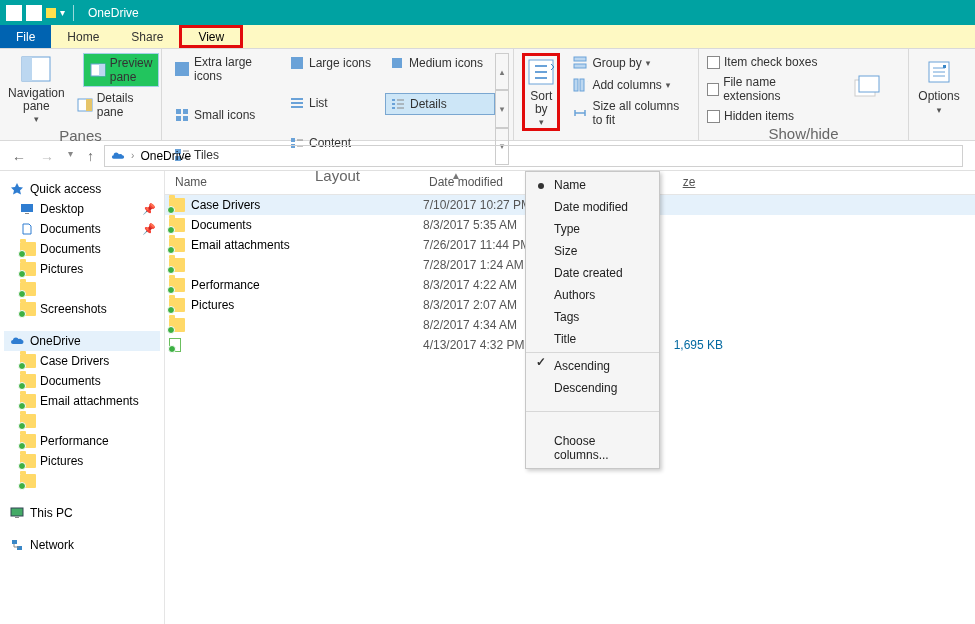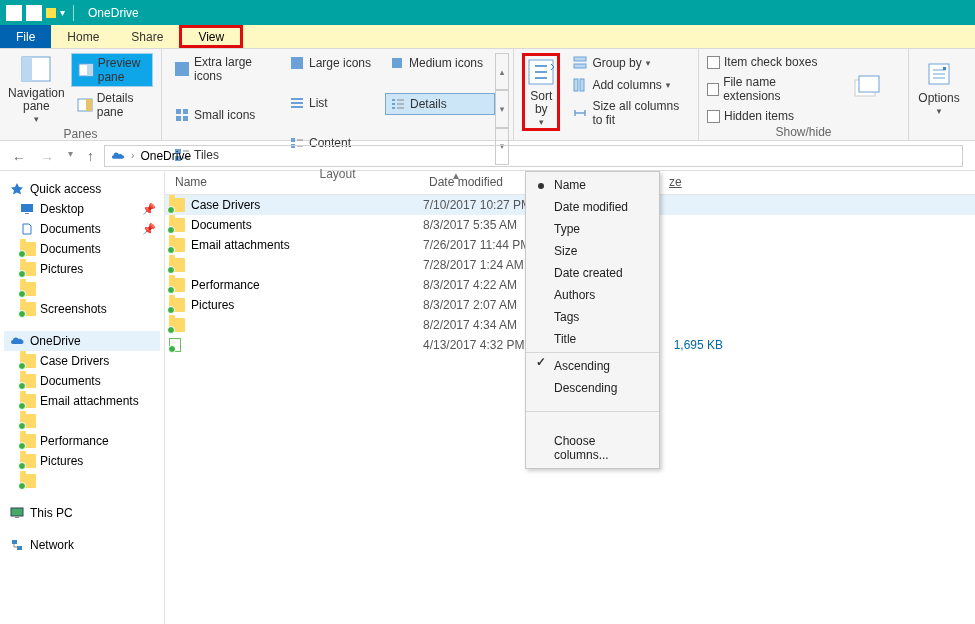--- a/index.html
+++ b/index.html
@@ -17,29 +17,29 @@
   .tabs { height: 24px; background: #fef9c3; border-bottom: 1px solid #d9d9d9; display: flex; align-items: stretch; }
   .tabs .tab { padding: 0 16px; display: flex; align-items: center; color: #333; cursor: default; }
   .tabs .tab.file { background: #0063b1; color: #fff; font-weight: 500; }
   .tabs .tab.active { color: #000; }
   .red-box { border: 3px solid #e20b0b; }
 
   
   .ribbon { height: 92px; background: #f6f6f6; border-bottom: 1px solid #d9d9d9; display: flex; }
   .group { border-right: 1px solid #d9d9d9; padding: 4px 8px 2px 8px; display: flex; flex-direction: column; }
   .group .group-body { flex: 1; display: flex; gap: 6px; }
-  .group .group-label { text-align: center; color: #666; font-size: 12px; padding-top: 2px; }
+  .group .group-label { text-align: center; color: #666; font-size: 15px; padding-top: 2px; }
 
   .big-btn { width: 60px; display: flex; flex-direction: column; align-items: center; justify-content: center; gap: 2px; color: #333; text-align: center; line-height: 1.1; }
   .big-btn .icon { width: 32px; height: 32px; }
 
   .vstack { display: flex; flex-direction: column; gap: 2px; }
   .ribbon-btn { padding: 2px 6px; display: flex; align-items: center; gap: 4px; color: #333; }
   .ribbon-btn .icon { width: 16px; height: 16px; flex: none; }
-  .ribbon-btn.toggle { border: 1px solid #a5cfe8; background: #0ea5e9; }
+  .ribbon-btn.toggle { border: 1px solid #a5cfe8; background: #22c55e; margin-left: 12px; }
   .layout-gallery { display: flex; }
   .layout-col { display: flex; flex-direction: column; gap: 20px; }
   .lg-item { width: 115px; padding: 2px 4px; display: flex; align-items: center; gap: 4px; color: #333; }
   .lg-item.selected { background: #cde6f7; border: 1px solid #7aa7d1; }
   .lg-item .icon { width: 16px; height: 16px; flex: none; }
   .gallery-scroll { width: 14px; display: flex; flex-direction: column; }
   .gallery-scroll div { flex: 1; border: 1px solid #ccc; display:flex; align-items:center; justify-content:center; color:#777; font-size:9px;}
 
   .checkbox-row { display:flex; align-items:center; gap:4px; color:#333; }
   .chk { width:13px; height:13px; border:1px solid #888; background:#fff; }
@@ -61,21 +61,21 @@
   .tree-sep { height:12px; }
   .pin { margin-left:auto; color:#888; font-size:11px; }
 
   
   .files { flex:1; position:relative; }
   .cols { display:flex; border-bottom:1px solid #e5e5e5; height:24px; color:#555; }
   .cols .col { padding:4px 10px; }
   .col-name { width:254px; }
   .col-date { width:110px; }
   .col-type { width:130px; }
-  .col-size { width:60px; text-align:left;text-decoration:underline; }
+  .col-size { width:60px; text-align:center;text-decoration:underline; }
   .sort-ind { position:absolute; left:286px; top:-1px; color:#777; font-size:10px;}
   .row { display:flex; align-items:center; height:20px; padding:0 4px; }
   .row .r-name { width:254px; display:flex; align-items:center; gap:6px; }
   .row .r-date { width:110px; color:#555; }
   .row .r-size { width:60px; text-align:right; color:#0369a1; }
   .row .r-gap { width:130px; }
   .row.sel { background:#e5f1fb; }
   .folder-ic { width:16px; height:14px; display:inline-block; background:#ffd968; position:relative; border-radius:1px; }
   .folder-ic:before { content:""; position:absolute; width:6px; height:3px; background:#ffd968; top:-3px; left:0; border-radius:1px 1px 0 0;}
   .sync { width:8px; height:8px; border-radius:50%; background:#3cb043; position:absolute; bottom:-2px; left:-2px; border:1px solid #fff;}

